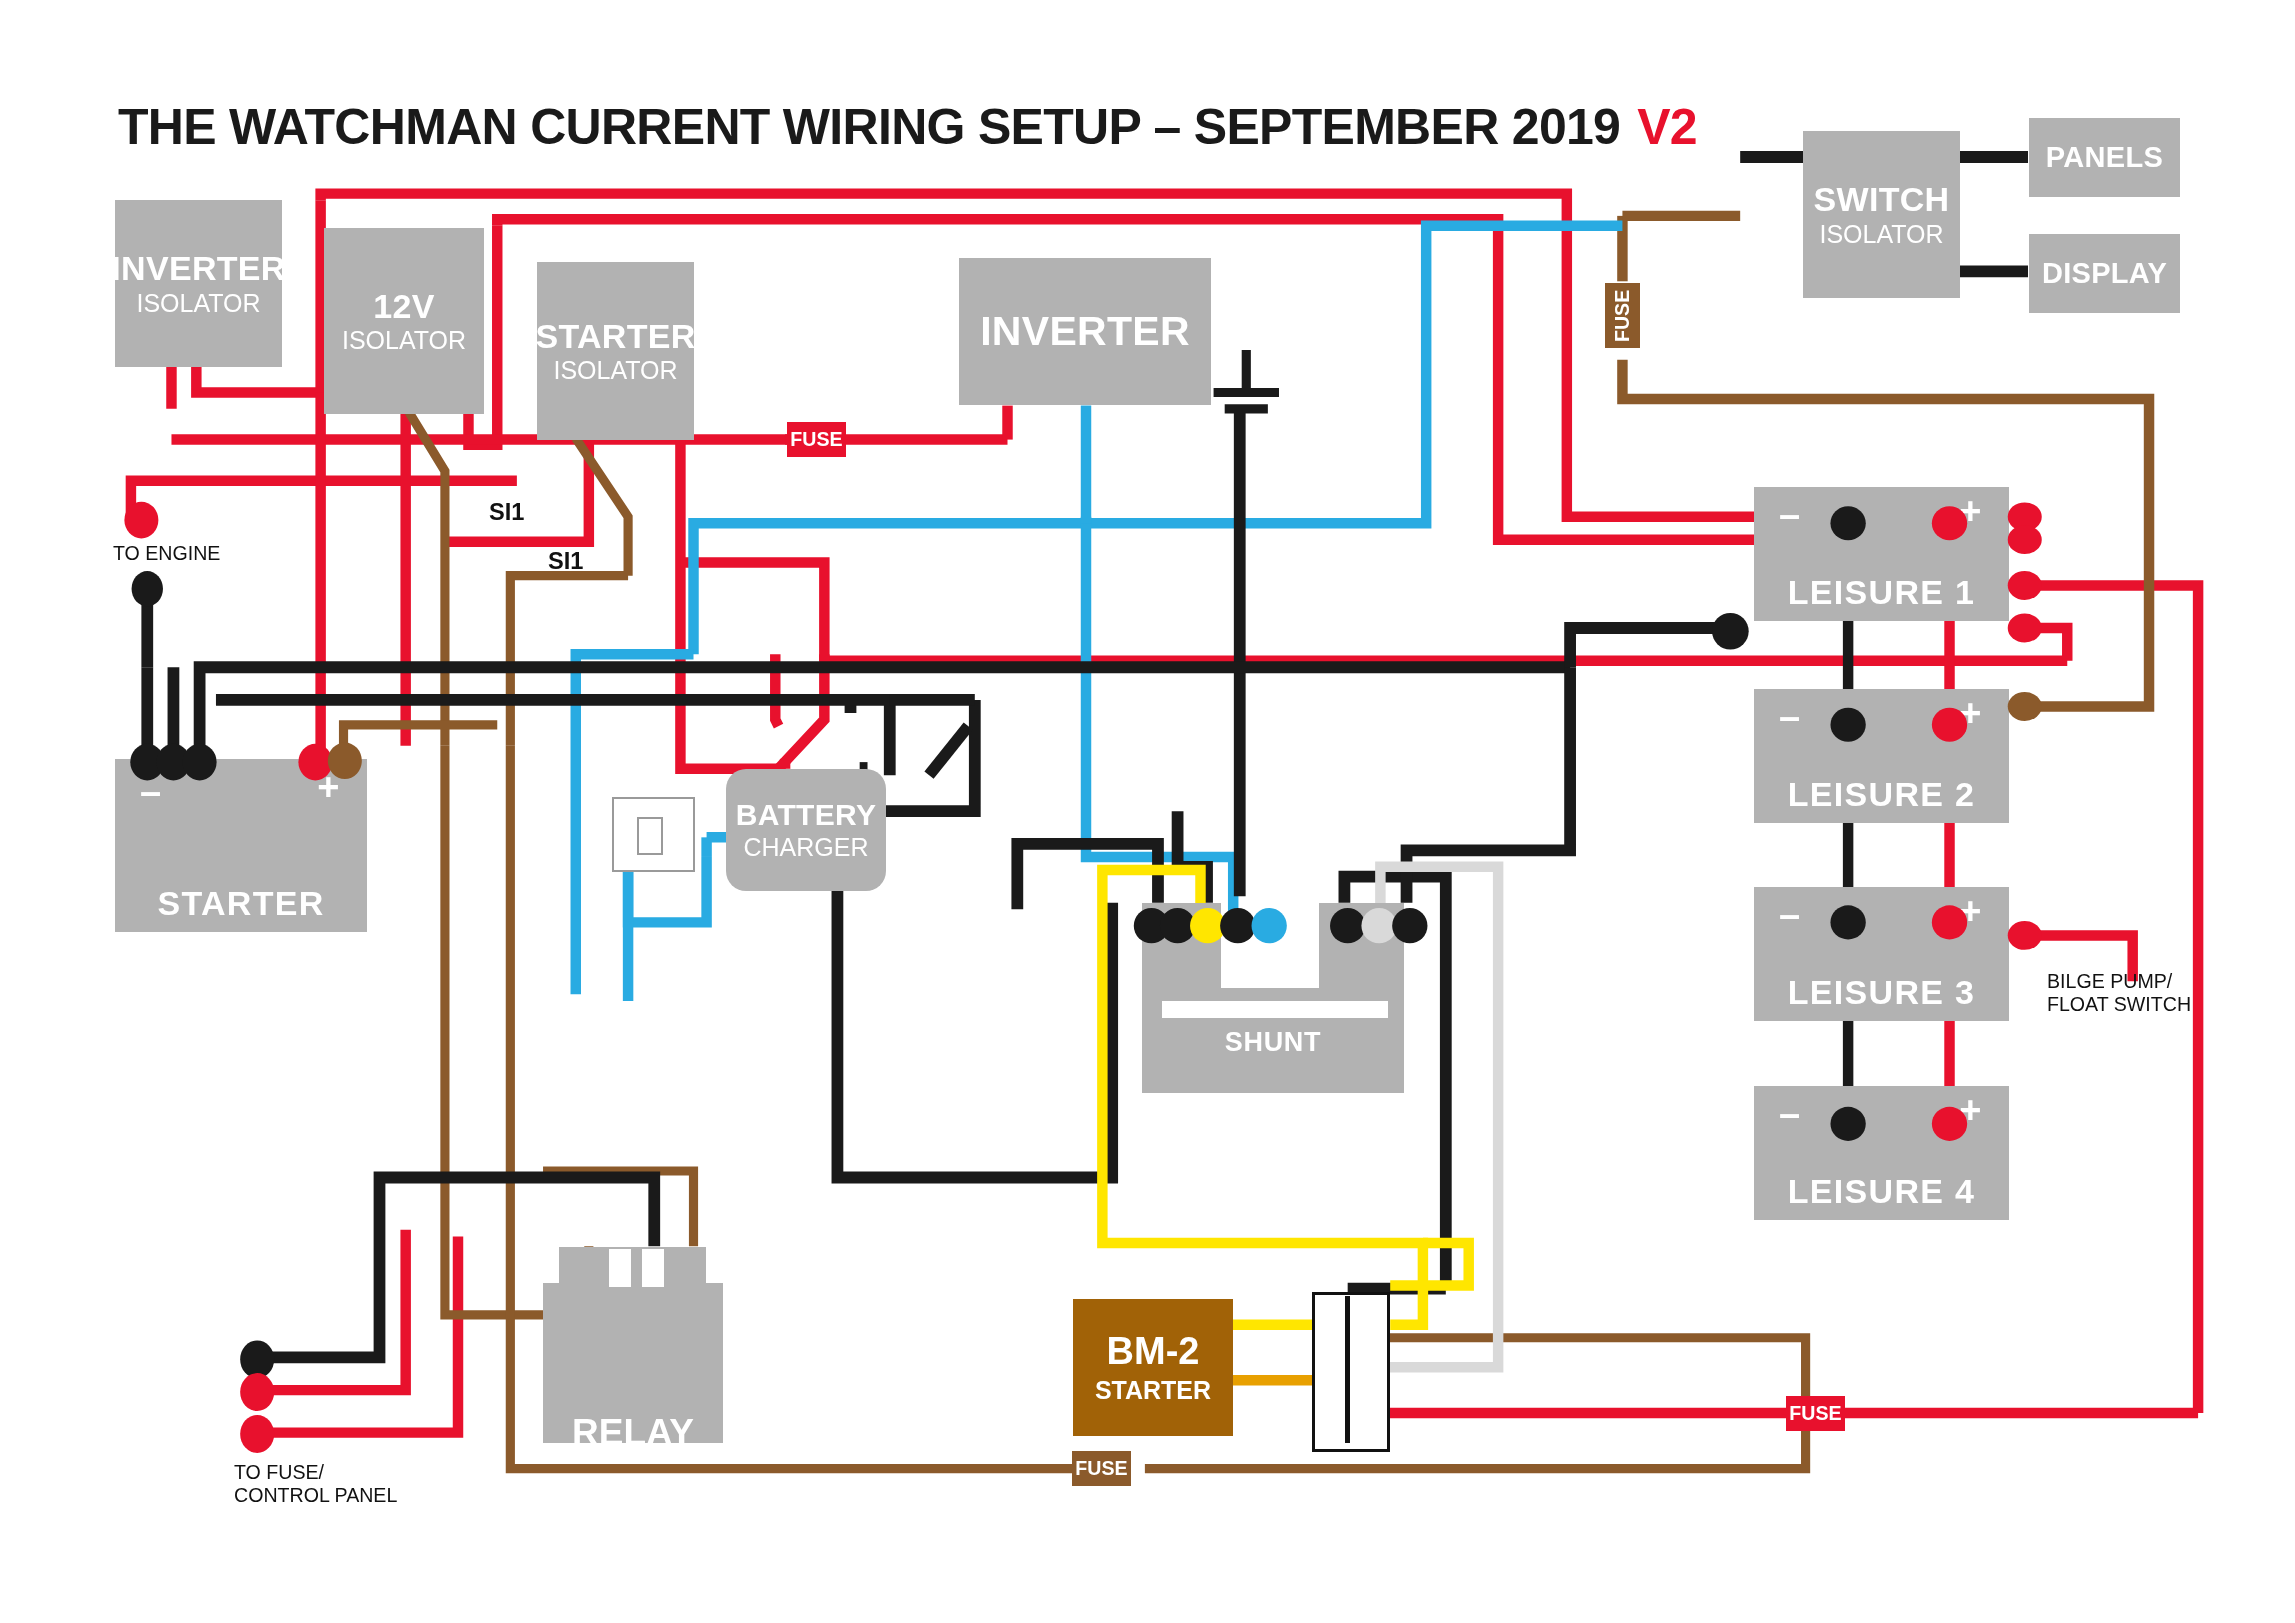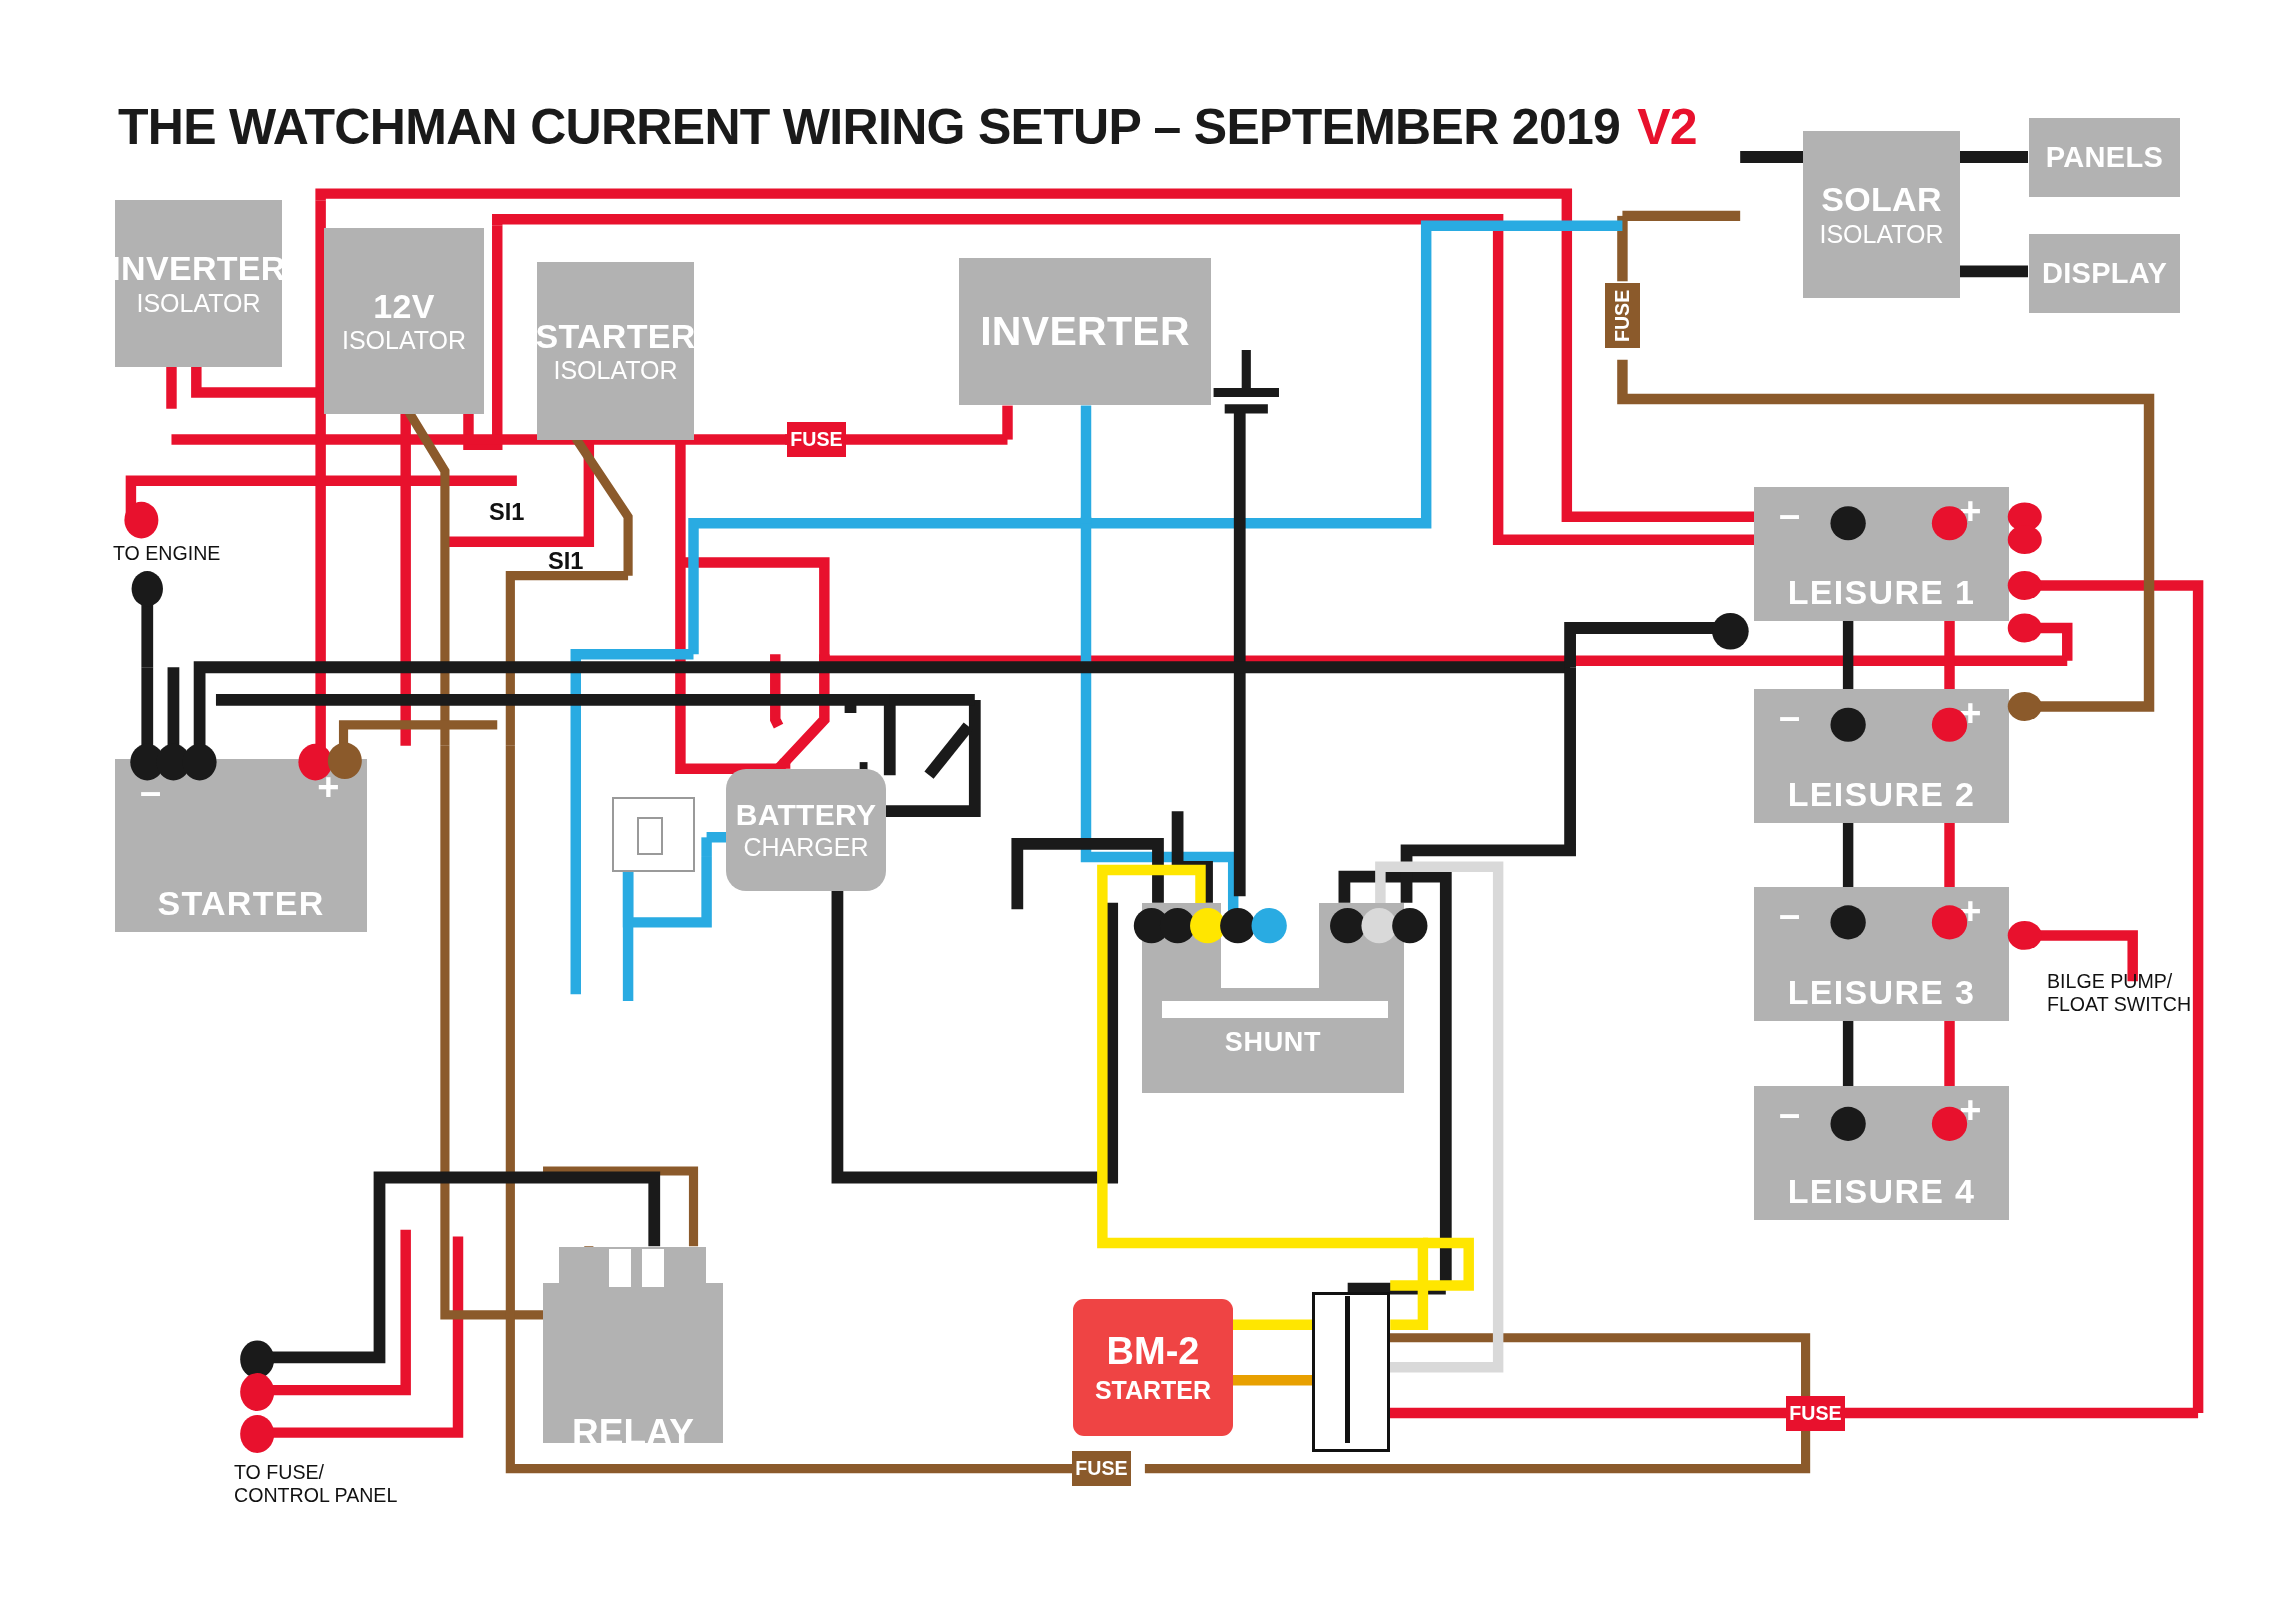--- a/index.html
+++ b/index.html
@@ -46,21 +46,21 @@
   .relaylbl{position:absolute;color:#fff;font-weight:bold;font-size:37px;
      font-family:"Liberation Sans","Liberation Sans",sans-serif;}
   .relaypin{position:absolute;background:#ffffff;border:2px solid #b2b2b2;}
 
   .socket{position:absolute;background:#ffffff;border:2px solid #9a9a9a;}
   .socketslot{position:absolute;background:#ffffff;border:2px solid #9a9a9a;}
 
   .shuntlbl{position:absolute;color:#fff;font-weight:bold;font-size:27px;
      font-family:"Liberation Sans","Liberation Sans",sans-serif;letter-spacing:0.7px;}
   .shuntbar{position:absolute;background:#ffffff;}
-  .bmbox{position:absolute;background:#ef4444;border-radius:11px;}
+  .bmbox{position:absolute;background:#a16207;}
   .bmwrap{position:absolute;display:flex;flex-direction:column;align-items:center;justify-content:center;color:#fff;}
   .bm1{font-size:38px;font-weight:bold;font-family:"Liberation Sans Narrow","Liberation Sans",sans-serif;}
   .bm2{font-size:25px;font-weight:bold;font-family:"Liberation Sans Narrow","Liberation Sans",sans-serif;margin-top:3.9px;}
   .plug{position:absolute;background:#ffffff;border:3.3px solid #111;}
   .plugdiv{position:absolute;background:#111;}
 </style>
 </head>
 <body>
 
 <div id="stage">
@@ -243,21 +243,21 @@
   <div class="box" style="left:537px;top:262px;width:157px;height:178px;">
     <span class="l1">STARTER</span>
     <span class="l2">ISOLATOR</span>
   </div>
 
   <div class="box" style="left:959px;top:258px;width:252px;height:147px;">
     <span class="l1" style="font-size:41px">INVERTER</span>
   </div>
 
   <div class="box" style="left:1803px;top:131px;width:157px;height:167px;">
-    <span class="l1">SOLAR</span>
+    <span class="l1">SWITCH</span>
     <span class="l2">ISOLATOR</span>
   </div>
 
   <div class="box" style="left:2029px;top:118px;width:151px;height:79px;">
     <span class="l1" style="font-size:29px">PANELS</span>
   </div>
 
   <div class="box" style="left:2029px;top:234px;width:151px;height:79px;">
     <span class="l1" style="font-size:29px">DISPLAY</span>
   </div>

